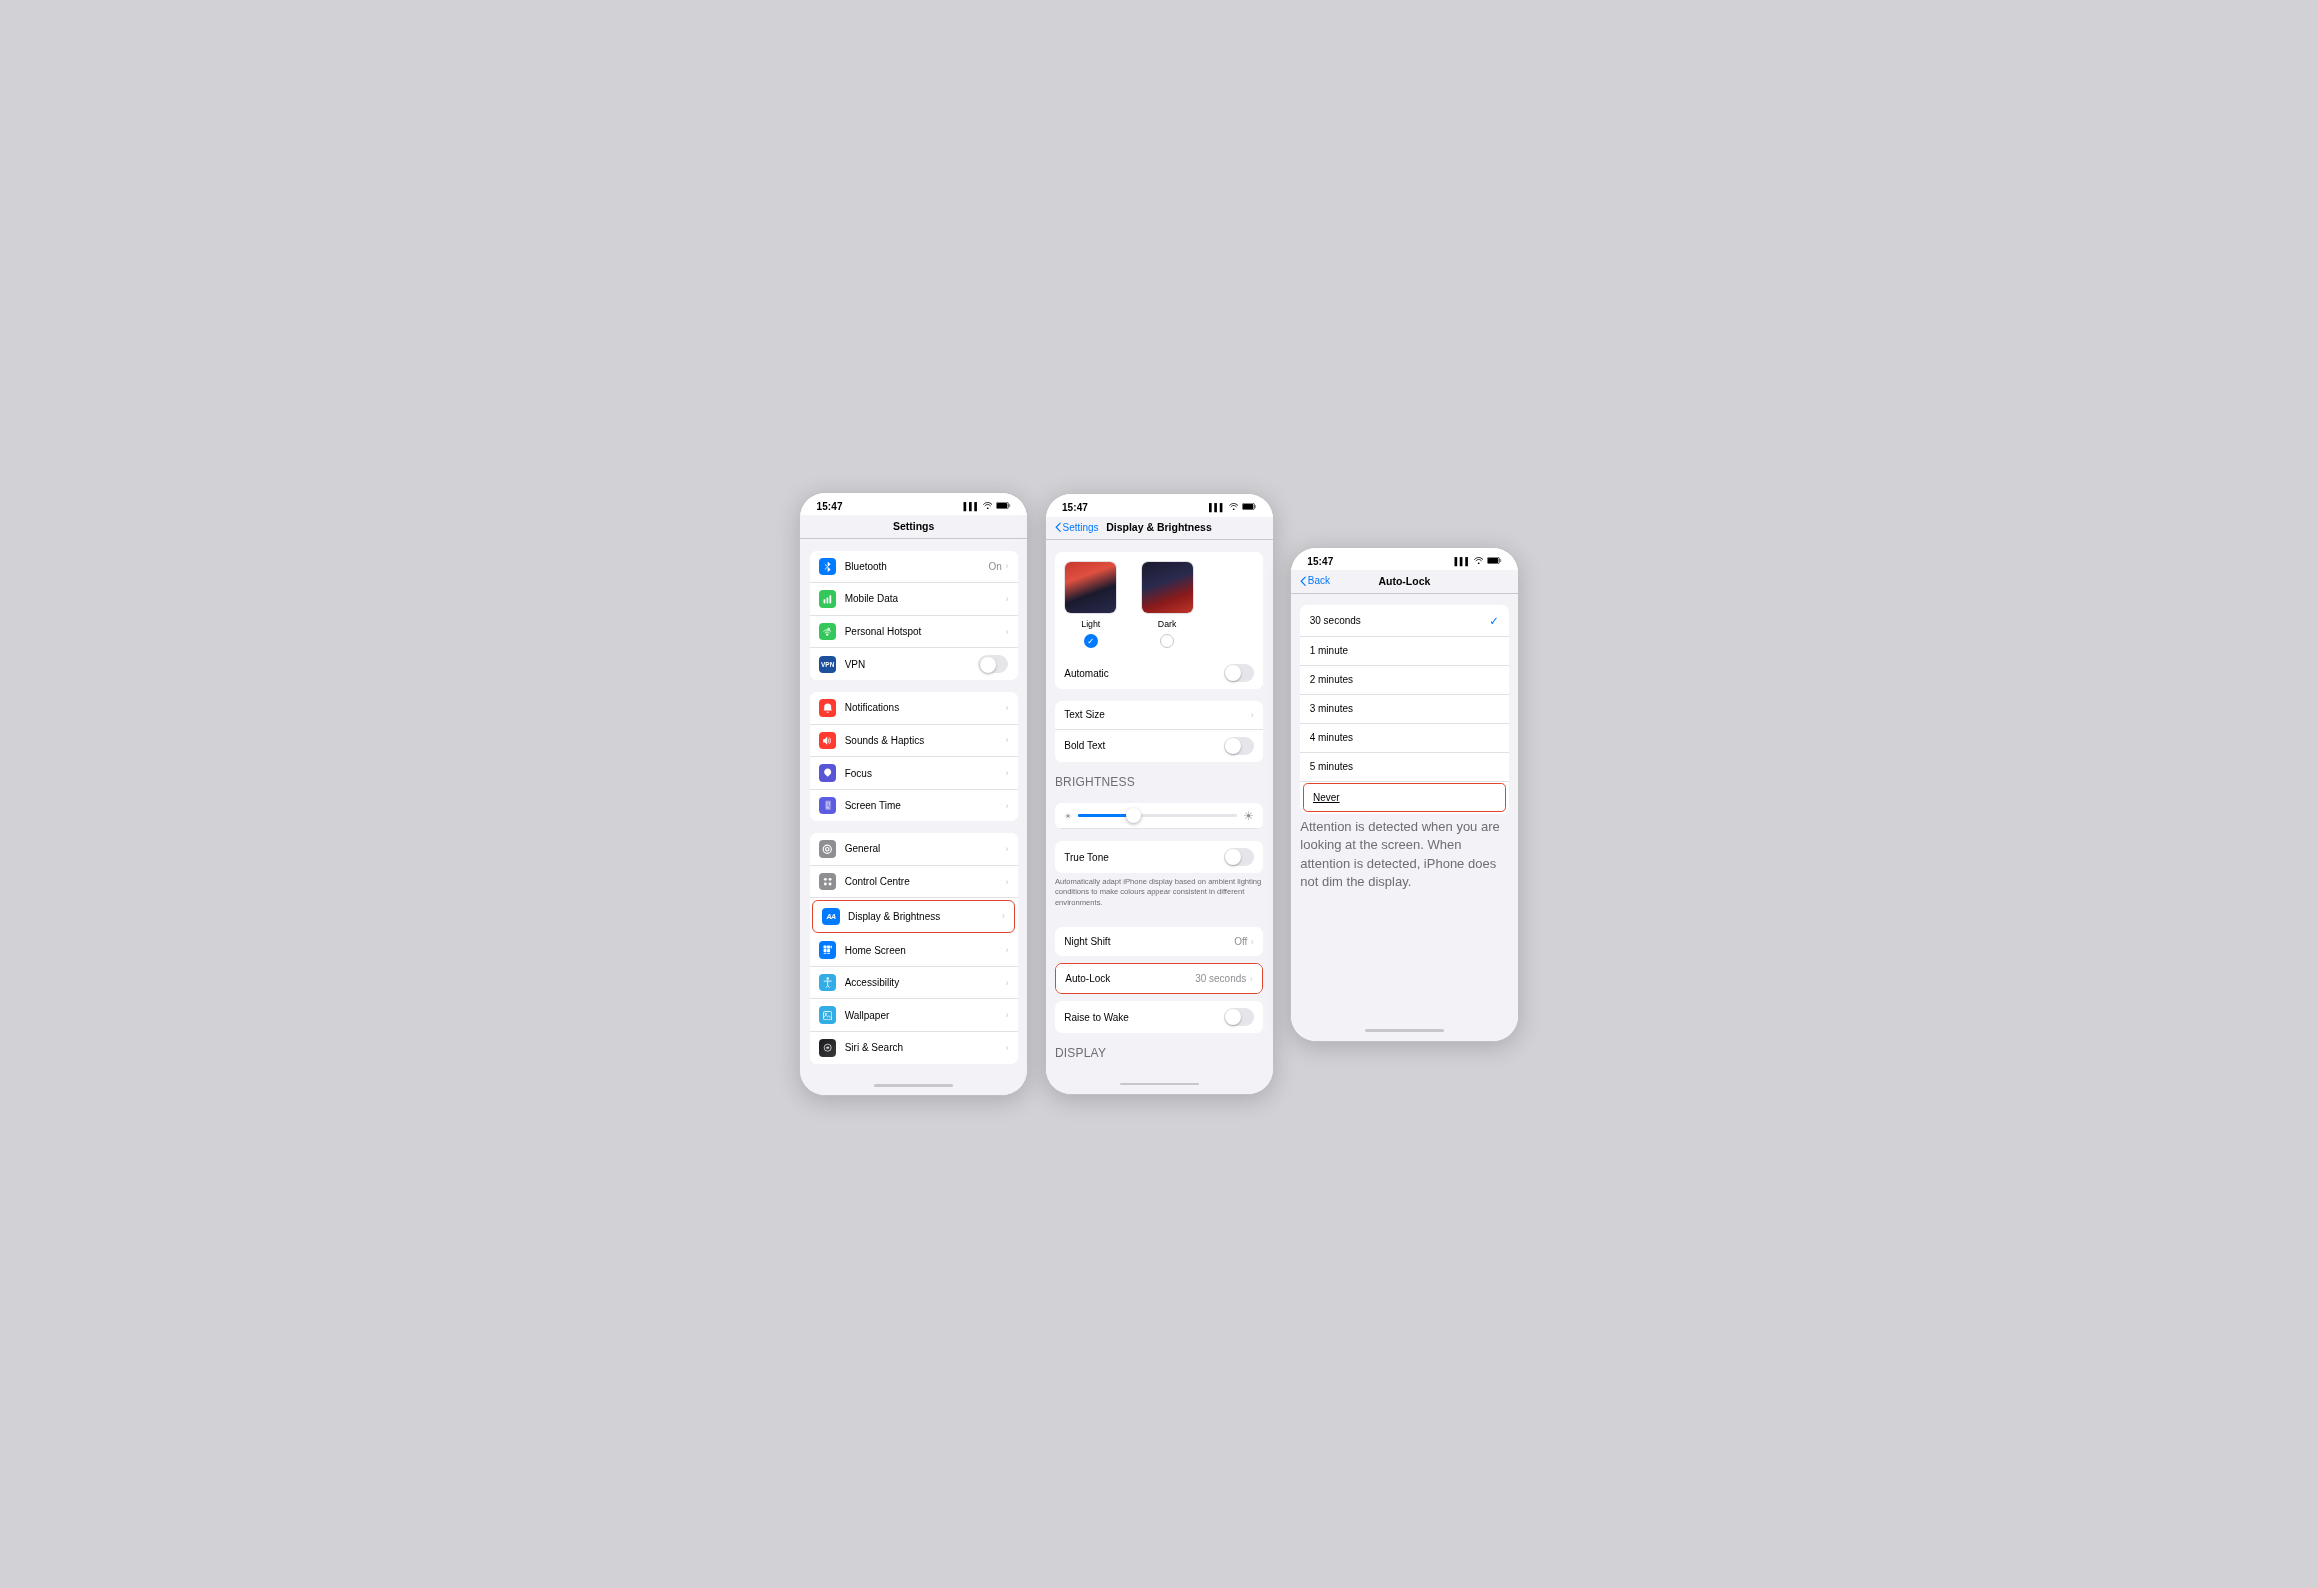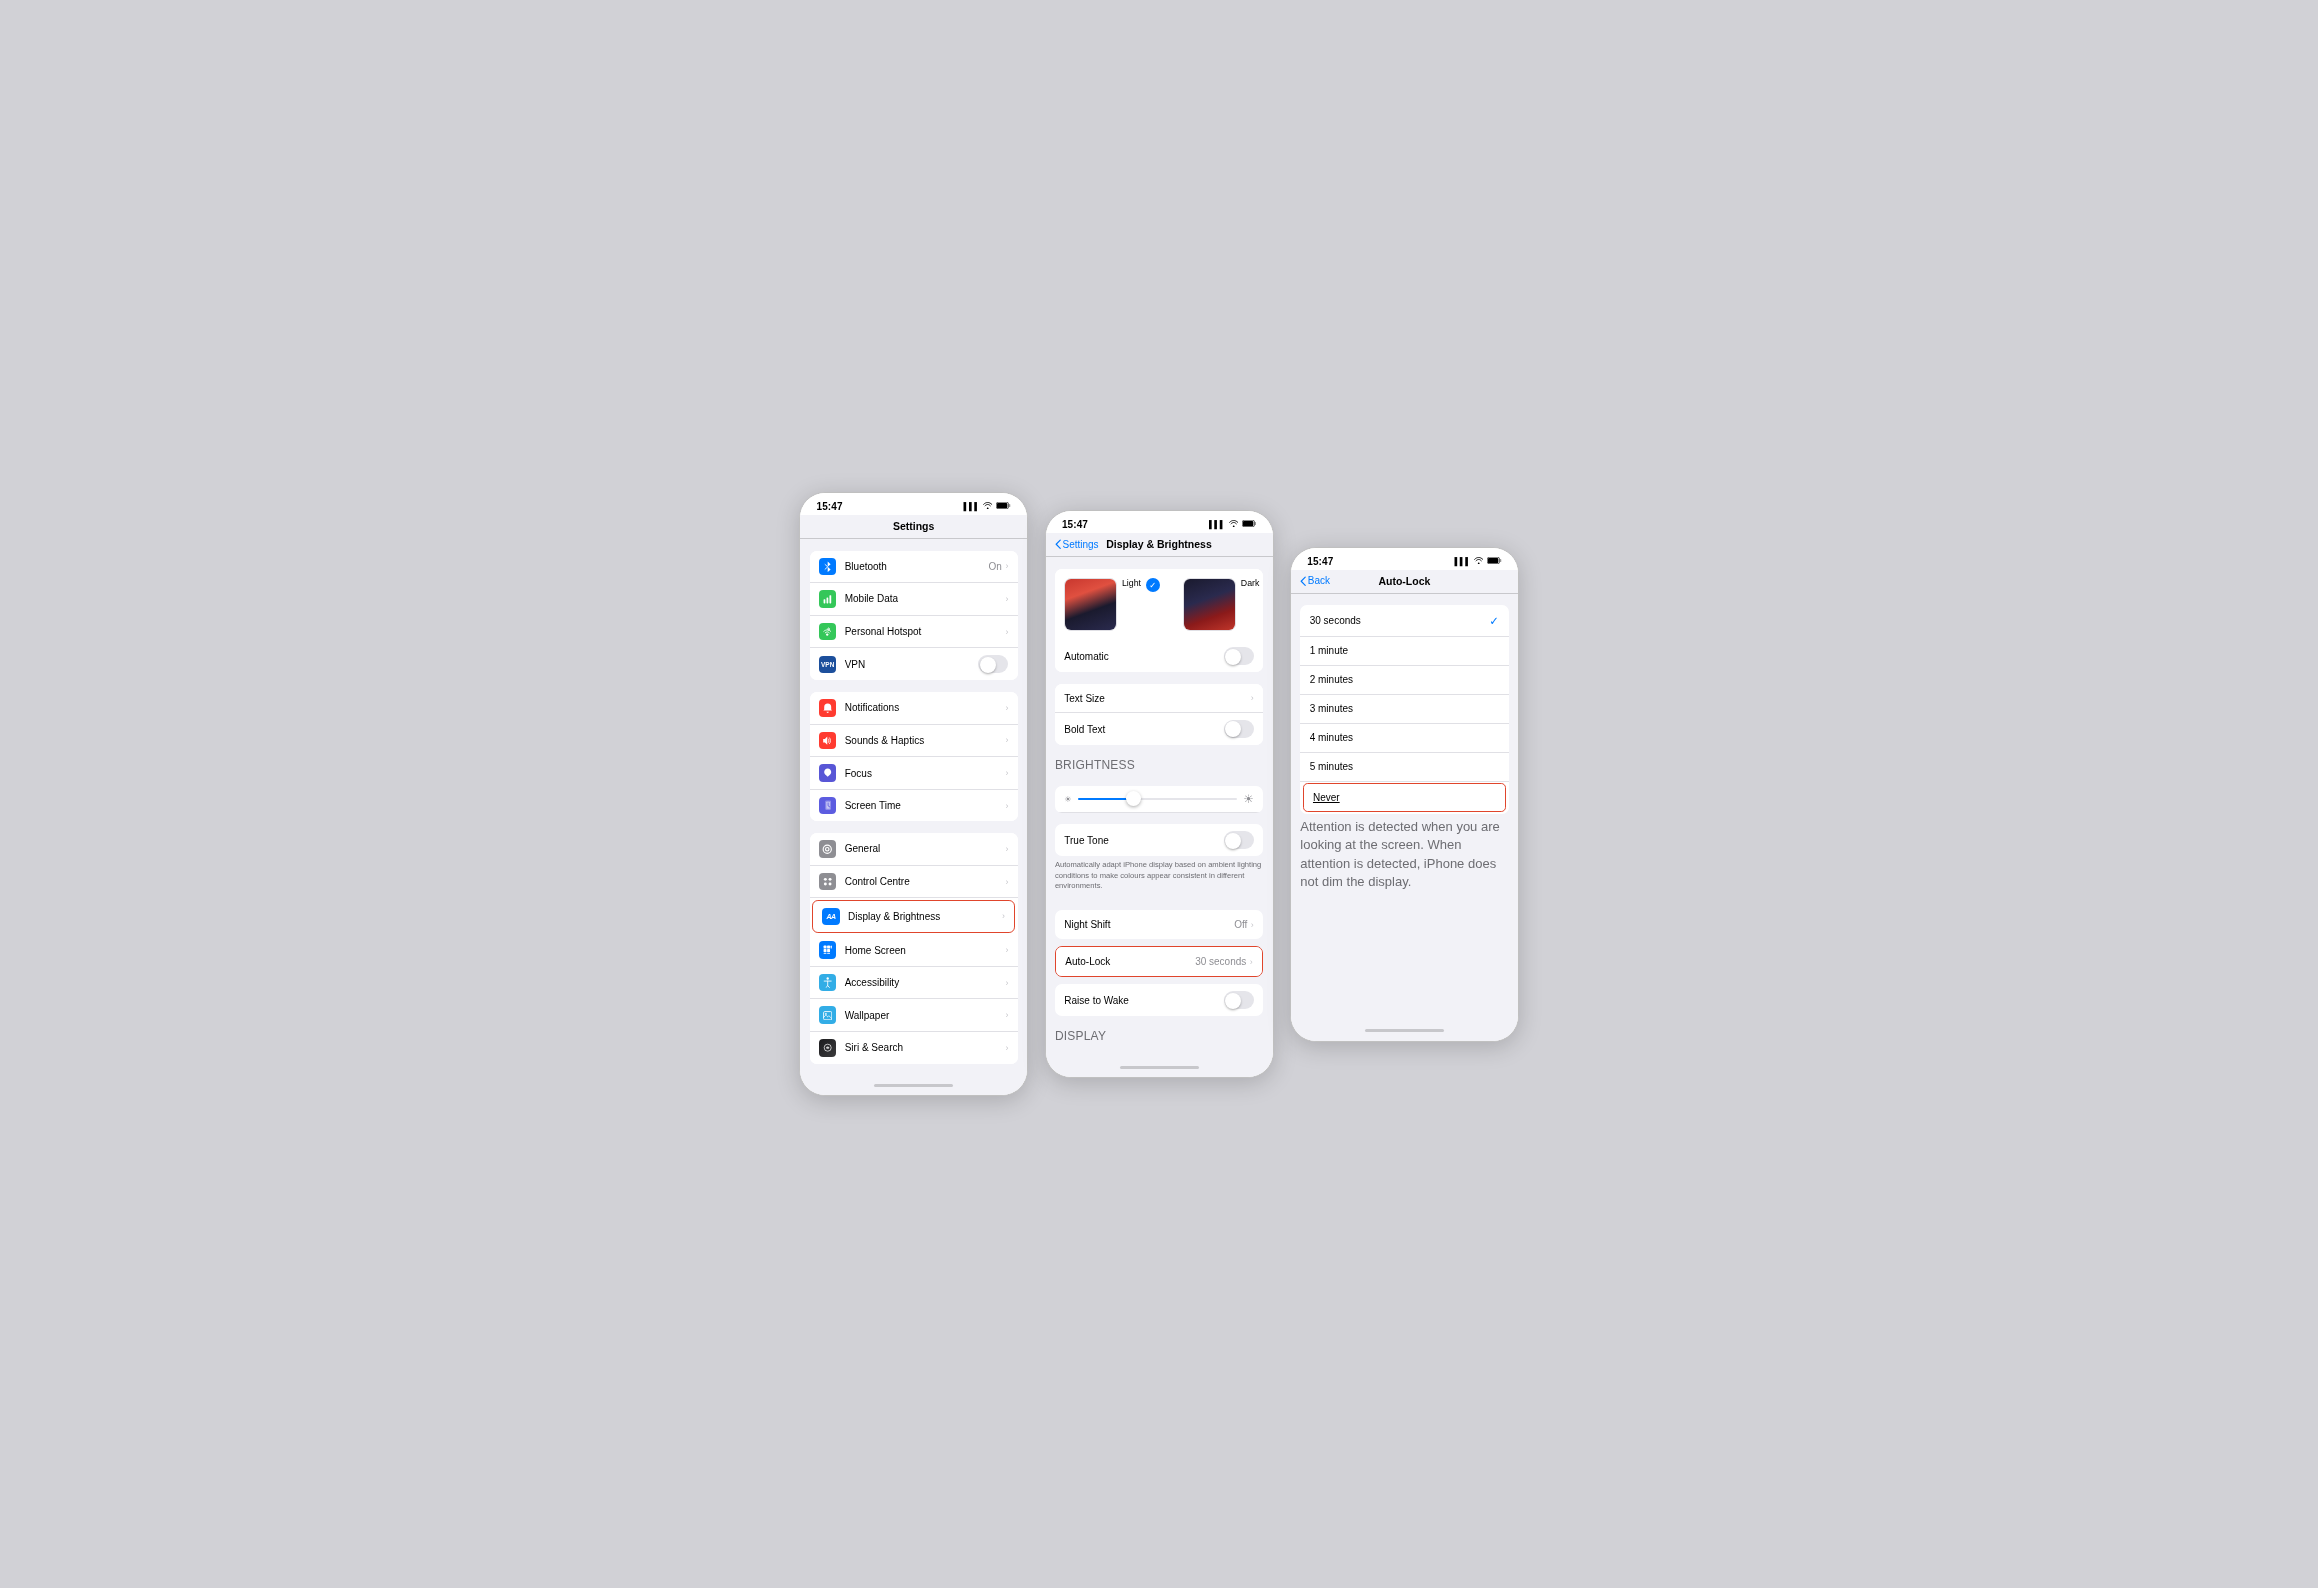--- a/index.html
+++ b/index.html
@@ -159,21 +159,22 @@
     .appearance-row {
       display: flex;
       gap: 11.7px;
       padding: 9.4px;
       justify-content: flex-start;
       align-items: flex-end;
       background: #fff;
     }
     .appearance-option {
       display: flex;
-      flex-direction: row;
+      flex-direction: column;
+      align-items: center;
       gap: 4.7px;
     }
     .appearance-thumb {
       width: 53px;
       height: 53px;
       border-radius: 7px;
       overflow: hidden;
       border: 0.6px solid #e0e0e5;
       position: relative;
     }

